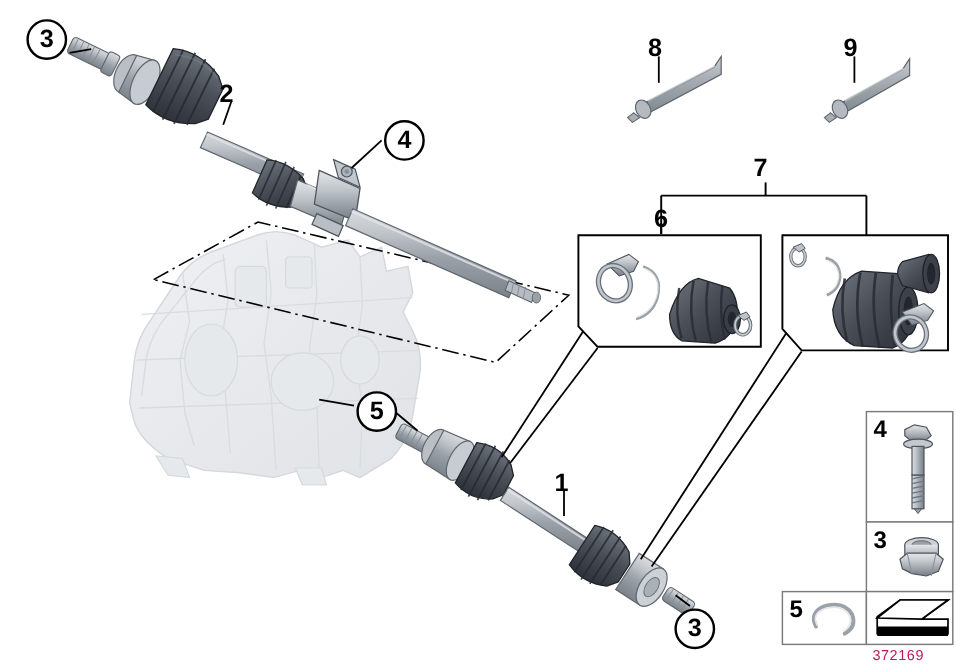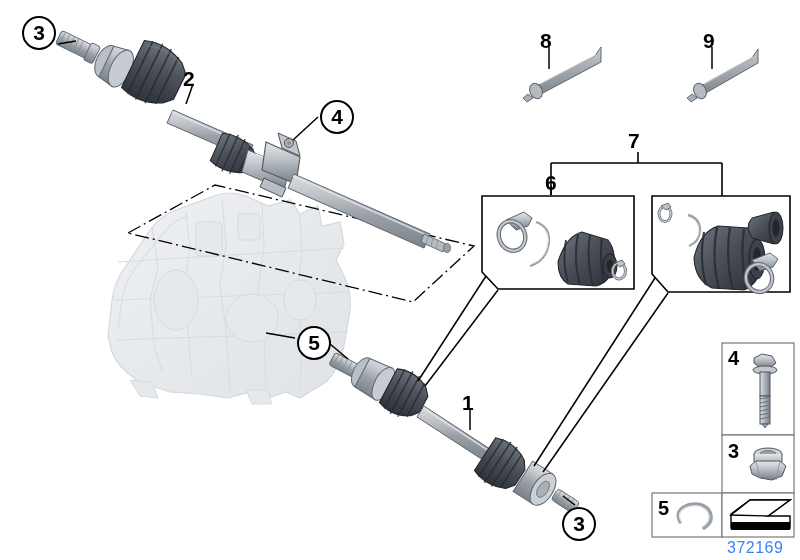--- a/index.html
+++ b/index.html
@@ -43,22 +43,22 @@
   .plain-num {
     font-size: 21px;
   }
   .legend-num {
     font-size: 20px;
   }
   .diagram-id {
     position: absolute;
     font-family: "Liberation Sans", sans-serif;
     font-weight: normal;
-    font-size: 16px;
-    color: #3b82f6;
+    font-size: 12px;
+    color: #be185d;
     letter-spacing: 0.5px;
   }
 </style>
 </head>
 <body>
 
 <div id="page">
 
   <svg id="art" viewBox="0 0 800 560">
     <defs>

